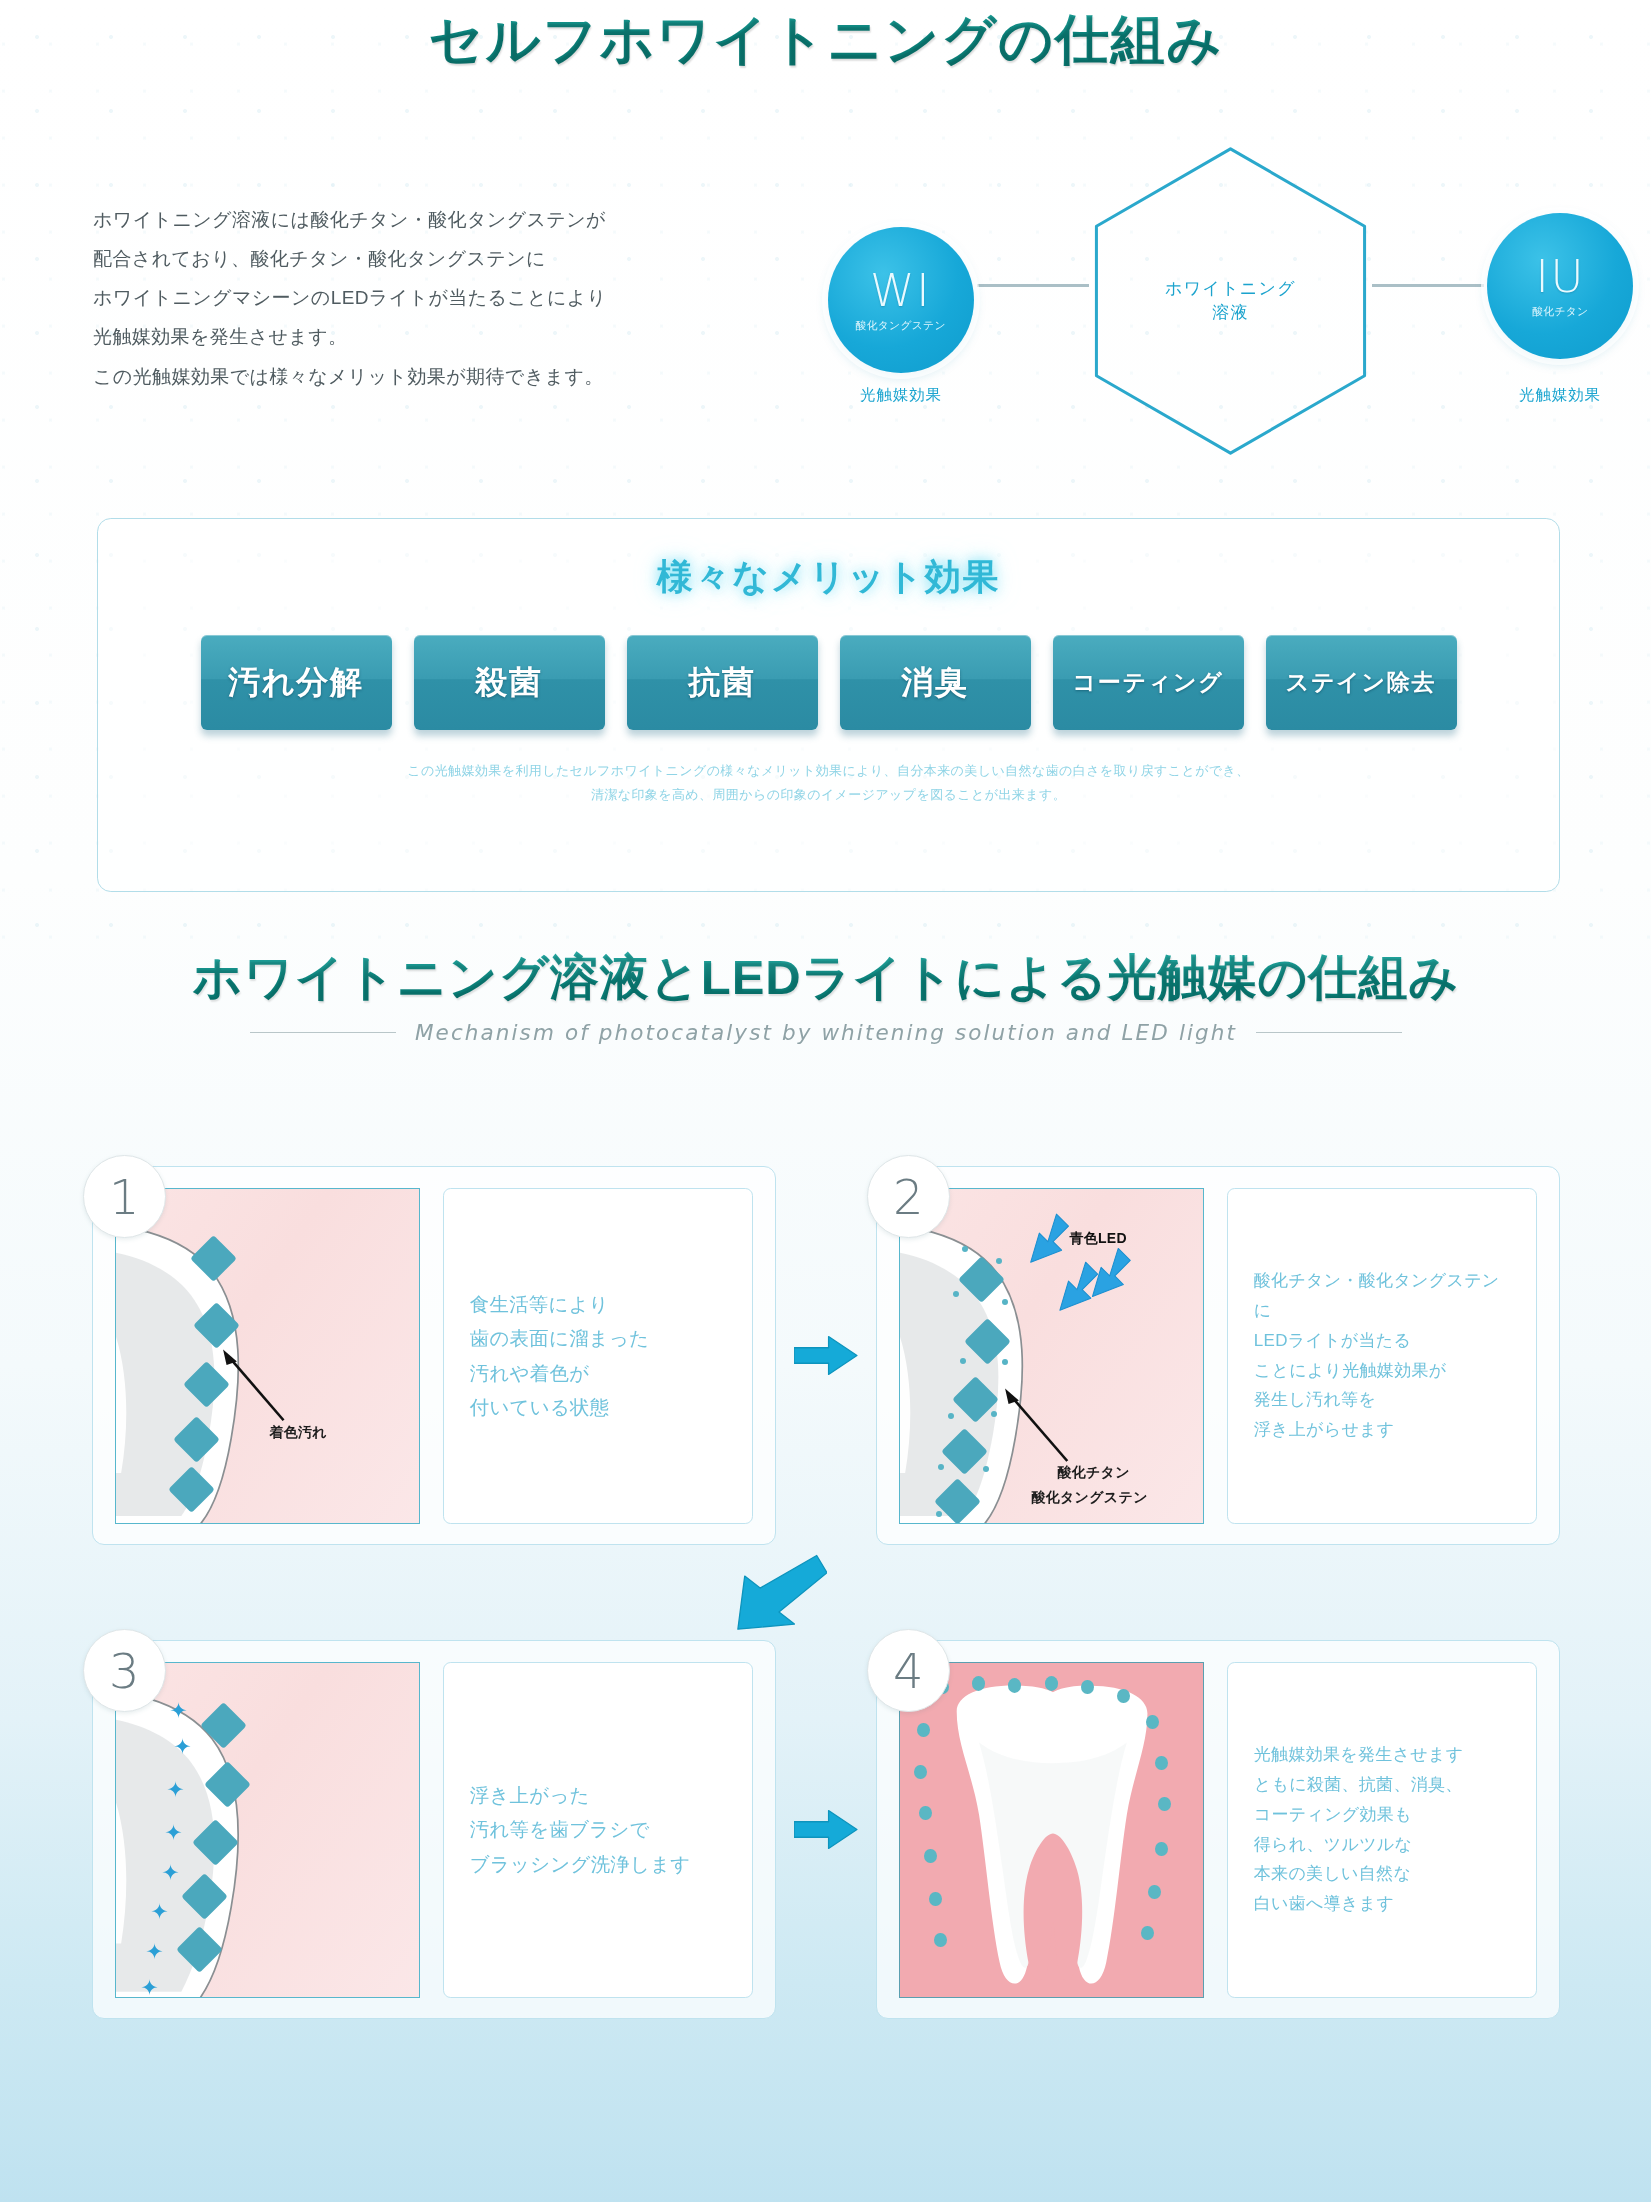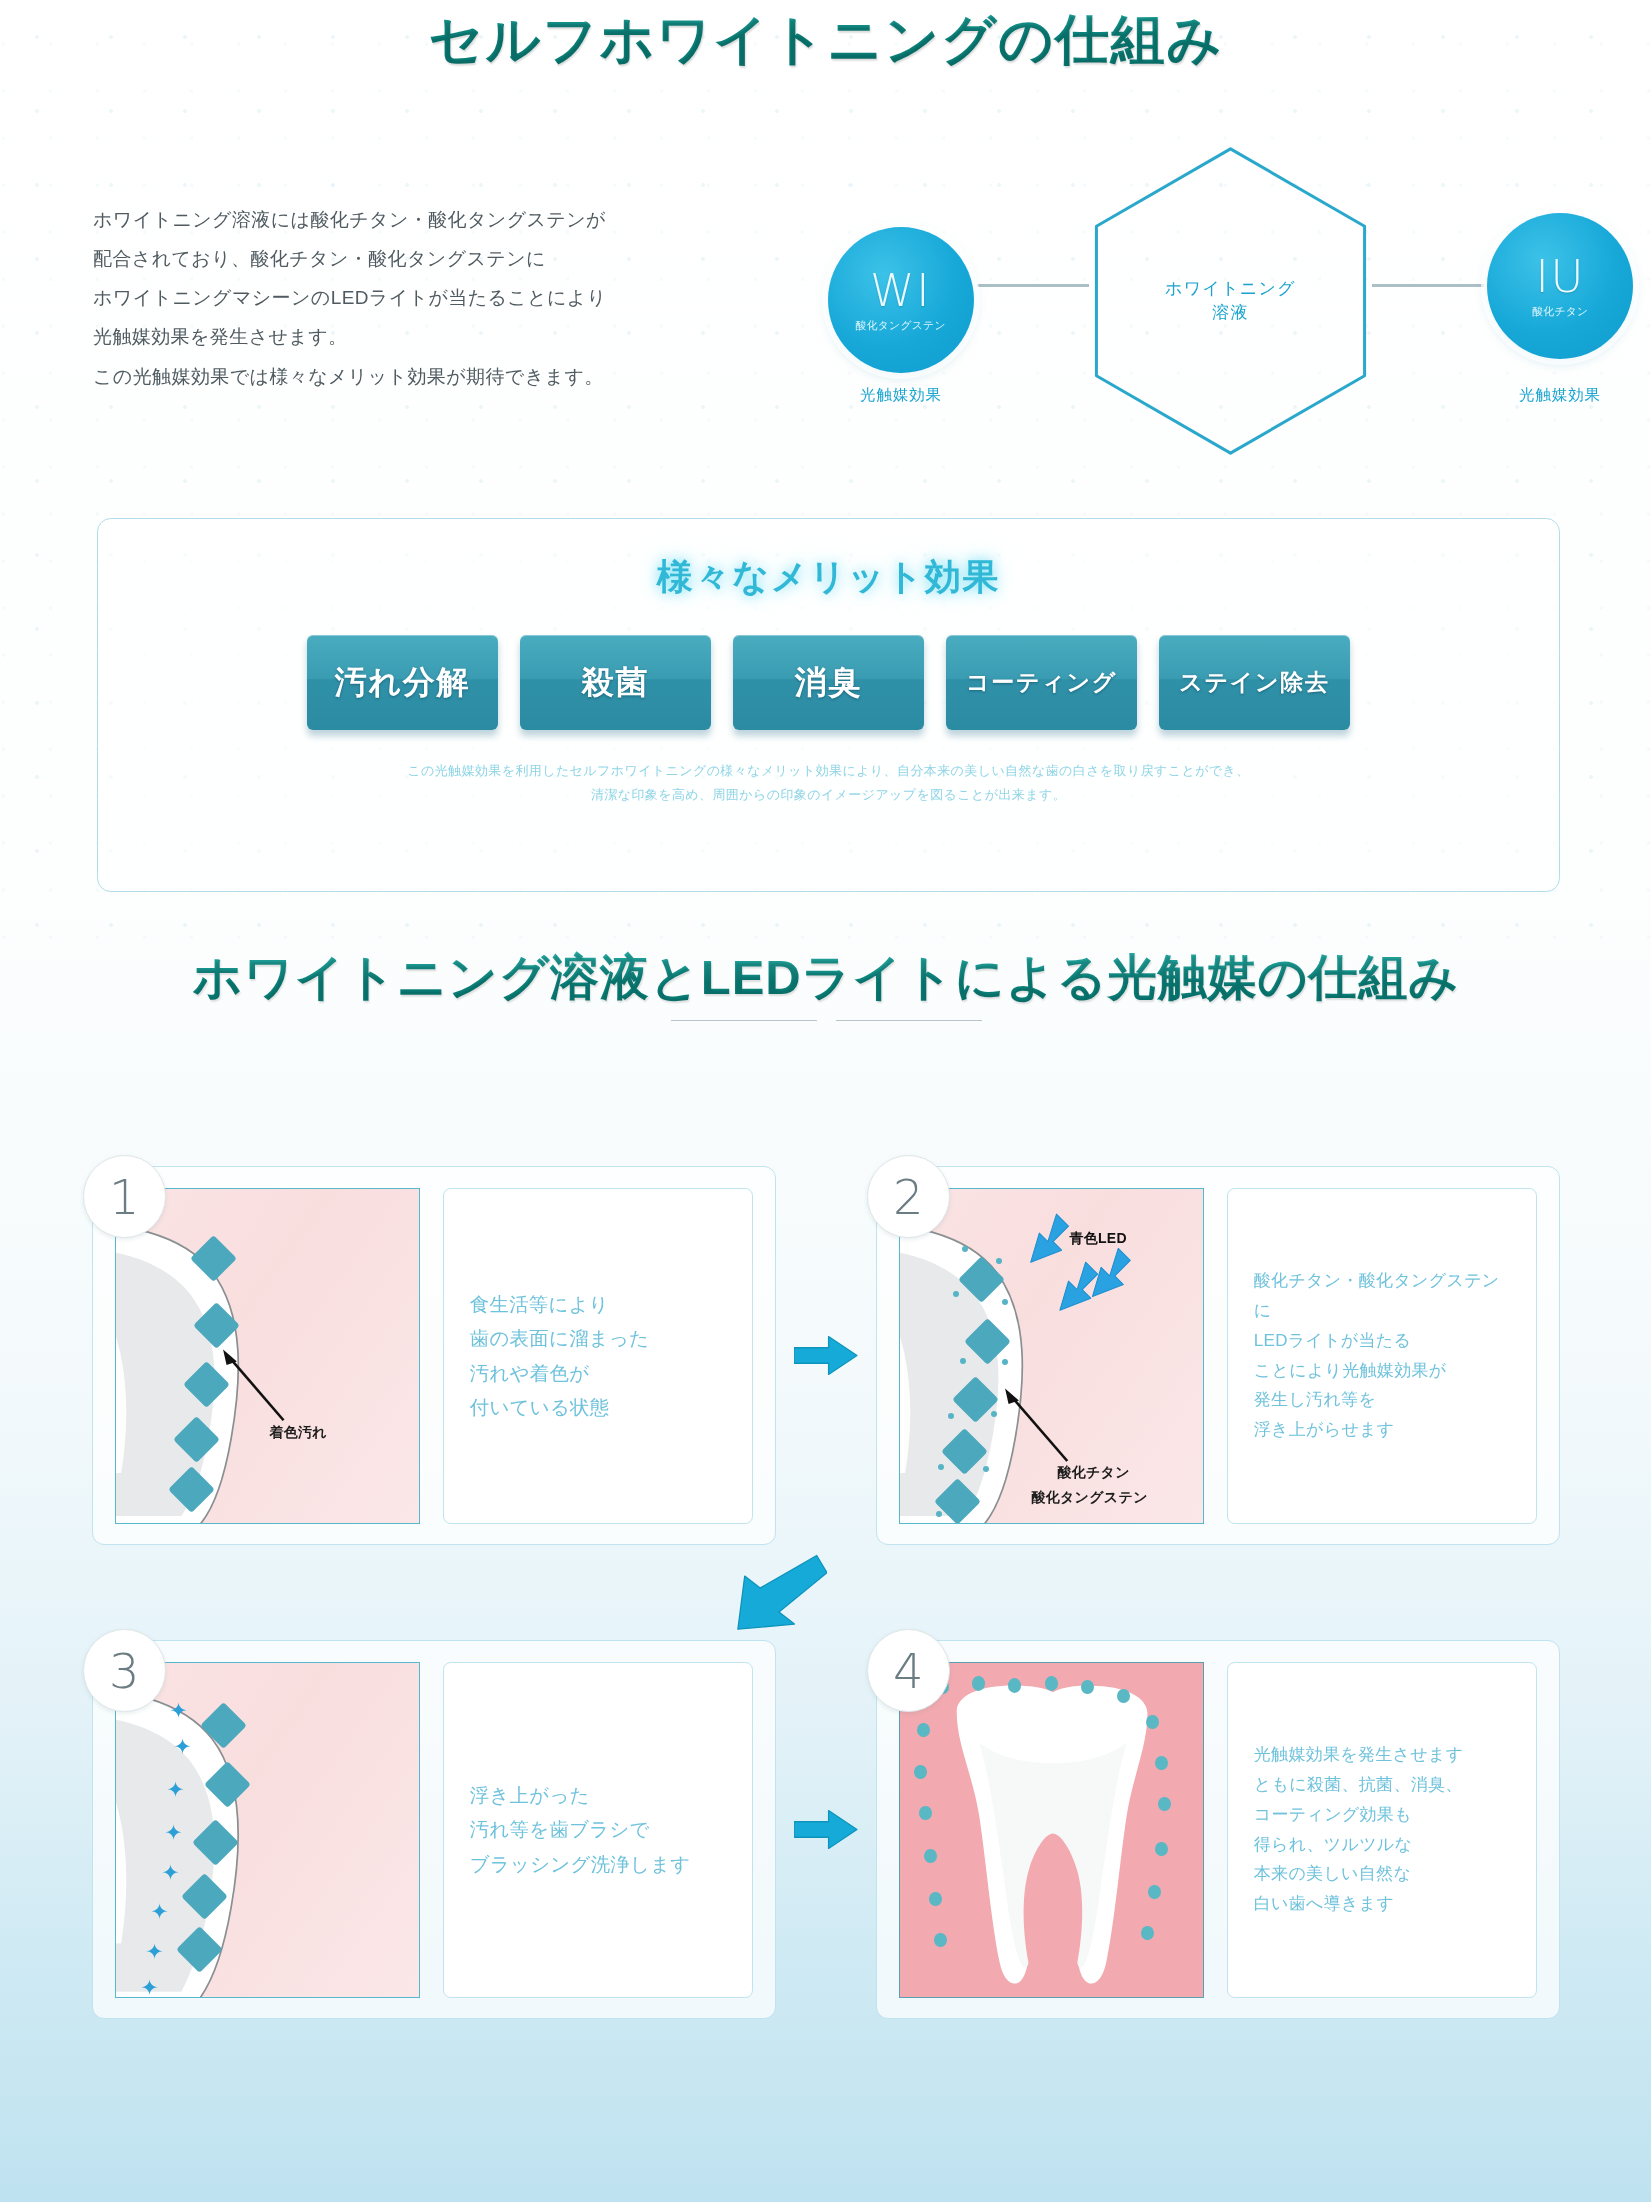--- a/index.html
+++ b/index.html
@@ -334,35 +334,37 @@
   </div>
   <div class="circ-cap cap-r">光触媒効果</div>
 </div>
 
 <div class="merit">
   <div class="merit-title">様々なメリット効果</div>
 
   <div class="merit-boxes">
     <div class="mbox big">汚れ分解</div>
     <div class="mbox big">殺菌</div>
+    <div class="mbox big">抗菌</div>
     <div class="mbox big">消臭</div>
     <div class="mbox small">コーティング</div>
     <div class="mbox small">ステイン除去</div>
   </div>
 
   <div class="merit-note">
     <div>この光触媒効果を利用したセルフホワイトニングの様々なメリット効果により、自分本来の美しい自然な歯の白さを取り戻すことができ、</div>
     <div>清潔な印象を高め、周囲からの印象のイメージアップを図ることが出来ます。</div>
   </div>
 </div>
 
 <div class="hdr2">
   <h2>ホワイトニング溶液とLEDライトによる光触媒の仕組み</h2>
   <div class="sub-wrap">
     <span class="sub-line"></span>
+    <span class="sub-en">Mechanism of photocatalyst by whitening solution and LED light</span>
     <span class="sub-line"></span>
   </div>
 </div>
 
 <div class="steps">
 
   <div class="srow">
 
     <div class="scard">
       <div class="num">1</div>

